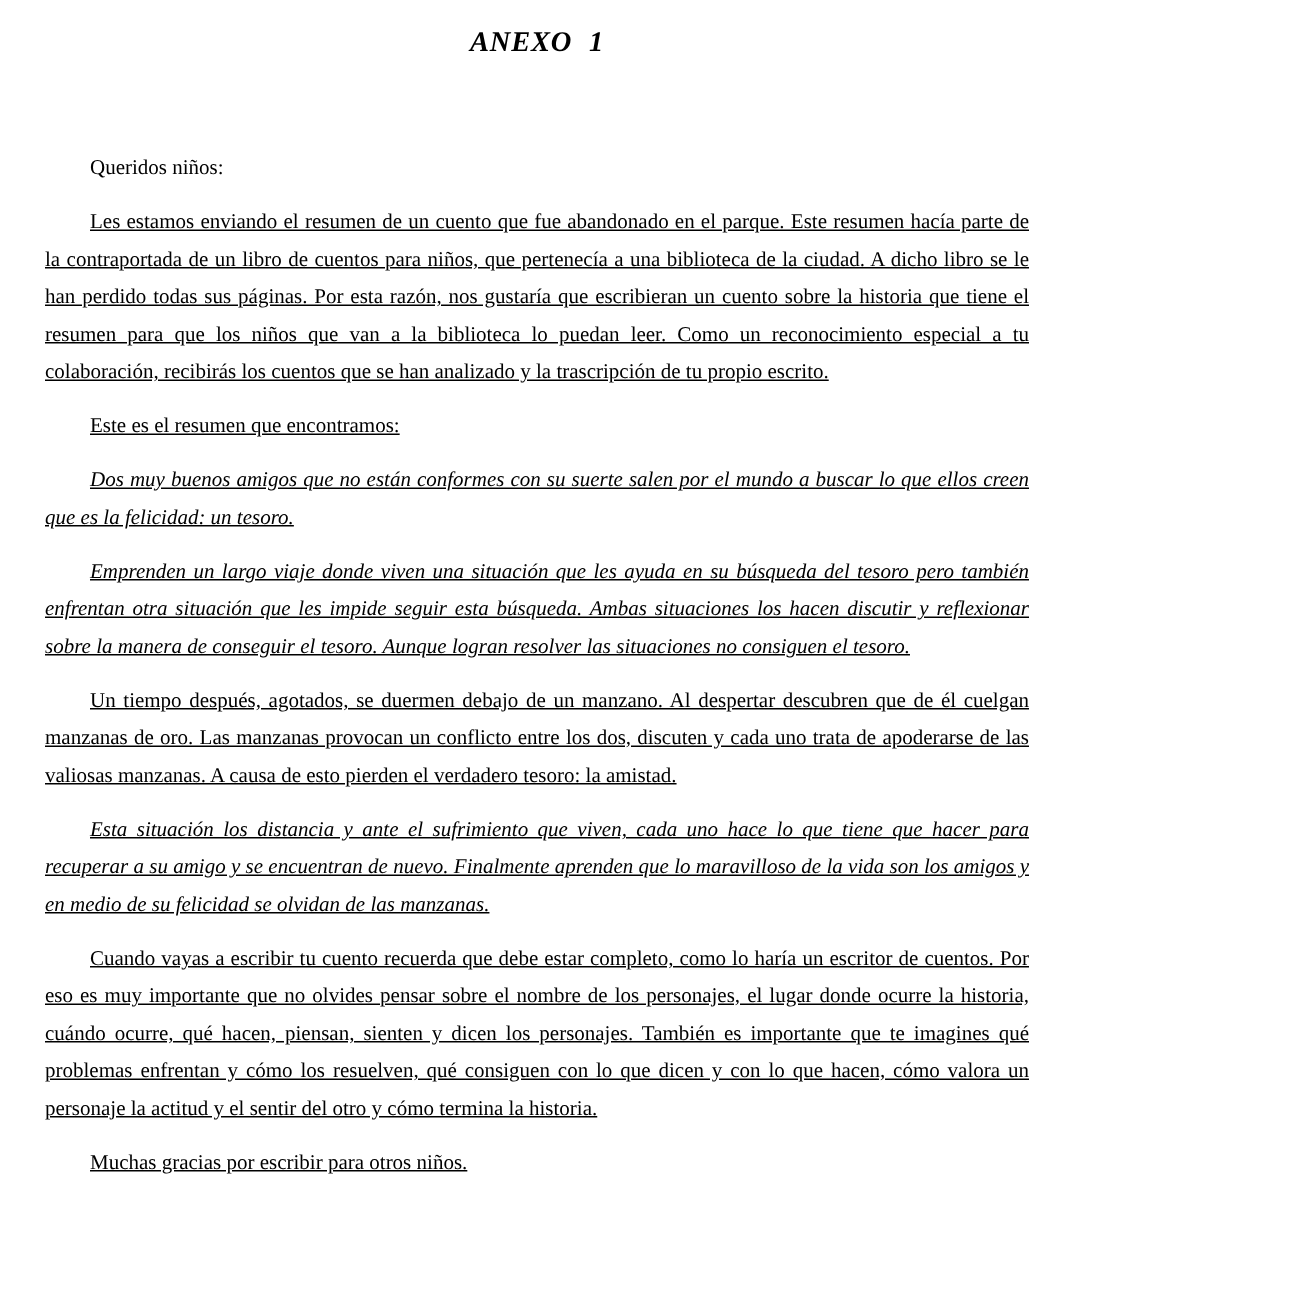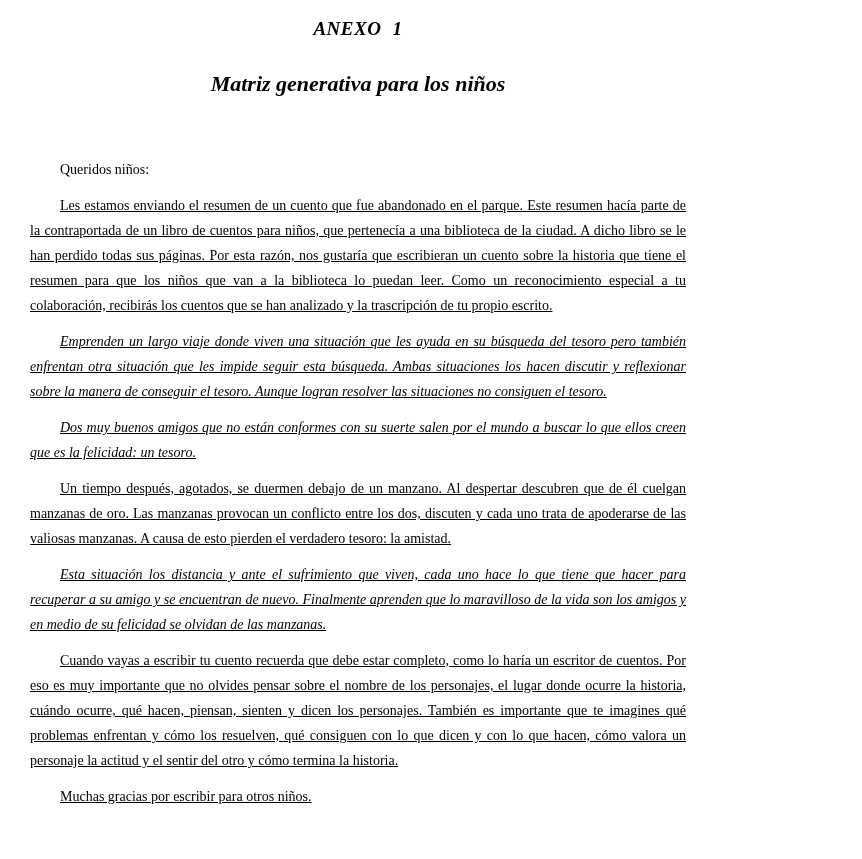--- a/index.html
+++ b/index.html
@@ -52,32 +52,32 @@
     text-decoration: underline;
   }
 </style>
 </head>
 <body>
 
 <div class="page">
 
   <h1 class="doc-title">ANEXO  1</h1>
 
-  <h2 class="doc-subtitle">Matriz generativa para los niños</h2>
 
   <div class="body-text">
 
     <p class="greeting">Queridos niños:</p>
 
     <p class="spacer-before">Les estamos enviando el resumen de un cuento que fue abandonado en el parque. Este resumen hacía parte de la contraportada de un libro de cuentos para niños, que pertenecía a una biblioteca de la ciudad. A dicho libro se le han perdido todas sus páginas. Por esta razón, nos gustaría que escribieran un cuento sobre la historia que tiene el resumen para que los niños que van a la biblioteca lo puedan leer. Como un reconocimiento especial a tu colaboración, recibirás los cuentos que se han analizado y la trascripción de tu propio escrito.</p>
 
+    <p class="spacer-before">Este es el resumen que encontramos:</p>
+
+    <p class="italic spacer-before">Dos muy buenos amigos que no están conformes con su suerte salen por el mundo a buscar lo que ellos creen que es la felicidad: un tesoro.</p>
 
     <p class="italic spacer-before">Emprenden un largo viaje donde viven una situación que les ayuda en su búsqueda del tesoro pero también enfrentan otra situación que les impide seguir esta búsqueda. Ambas situaciones los hacen discutir y reflexionar sobre la manera de conseguir el tesoro. Aunque logran resolver las situaciones no consiguen el tesoro.</p>
-
-    <p class="italic spacer-before">Dos muy buenos amigos que no están conformes con su suerte salen por el mundo a buscar lo que ellos creen que es la felicidad: un tesoro.</p>
 
     <p class="spacer-before">Un tiempo después, agotados, se duermen debajo de un manzano. Al despertar descubren que de él cuelgan manzanas de oro. Las manzanas provocan un conflicto entre los dos, discuten y cada uno trata de apoderarse de las valiosas manzanas. A causa de esto pierden el verdadero tesoro: la amistad.</p>
 
     <p class="italic spacer-before">Esta situación los distancia y ante el sufrimiento que viven, cada uno hace lo que tiene que hacer para recuperar a su amigo y se encuentran de nuevo. Finalmente aprenden que lo maravilloso de la vida son los amigos y en medio de su felicidad se olvidan de las manzanas.</p>
 
     <p class="spacer-before">Cuando vayas a escribir tu cuento recuerda que debe estar completo, como lo haría un escritor de cuentos. Por eso es muy importante que no olvides pensar sobre el nombre de los personajes, el lugar donde ocurre la historia, cuándo ocurre, qué hacen, piensan, sienten y dicen los personajes. También es importante que te imagines qué problemas enfrentan y cómo los resuelven, qué consiguen con lo que dicen y con lo que hacen, cómo valora un personaje la actitud y el sentir del otro y cómo termina la historia.</p>
 
     <p class="spacer-before">Muchas gracias por escribir para otros niños.</p>
 
   </div>

